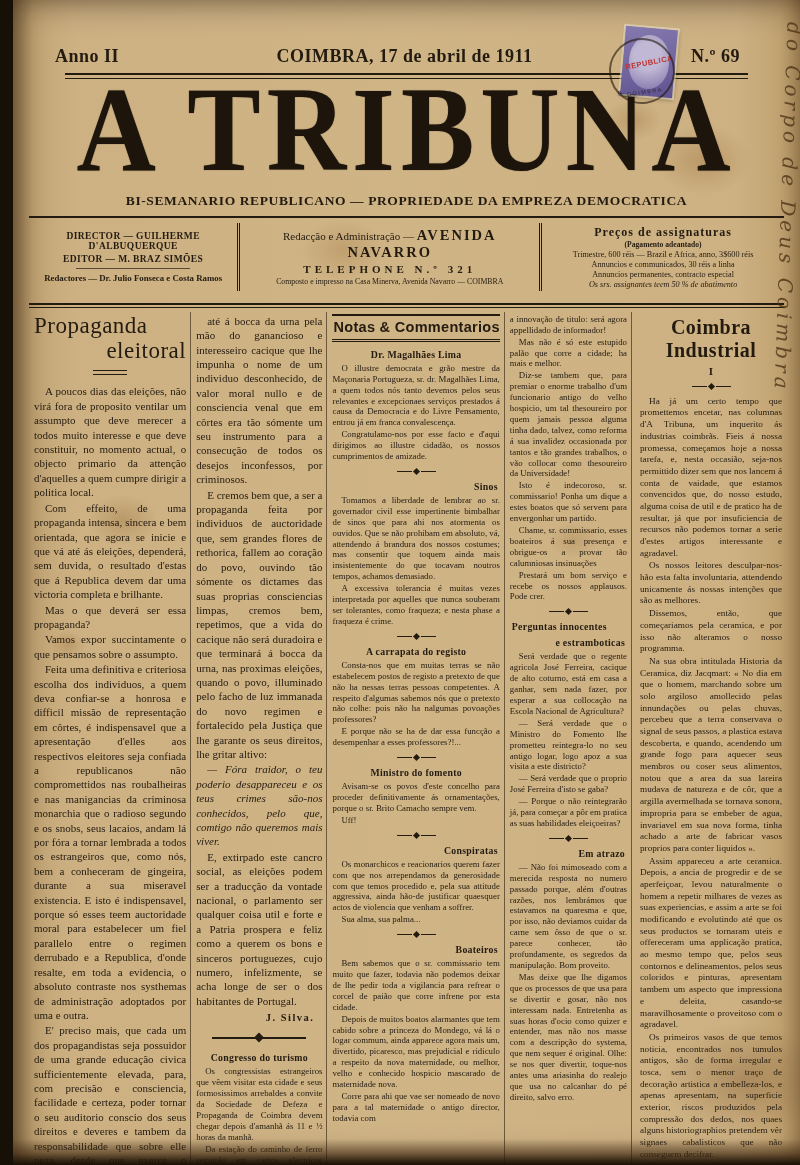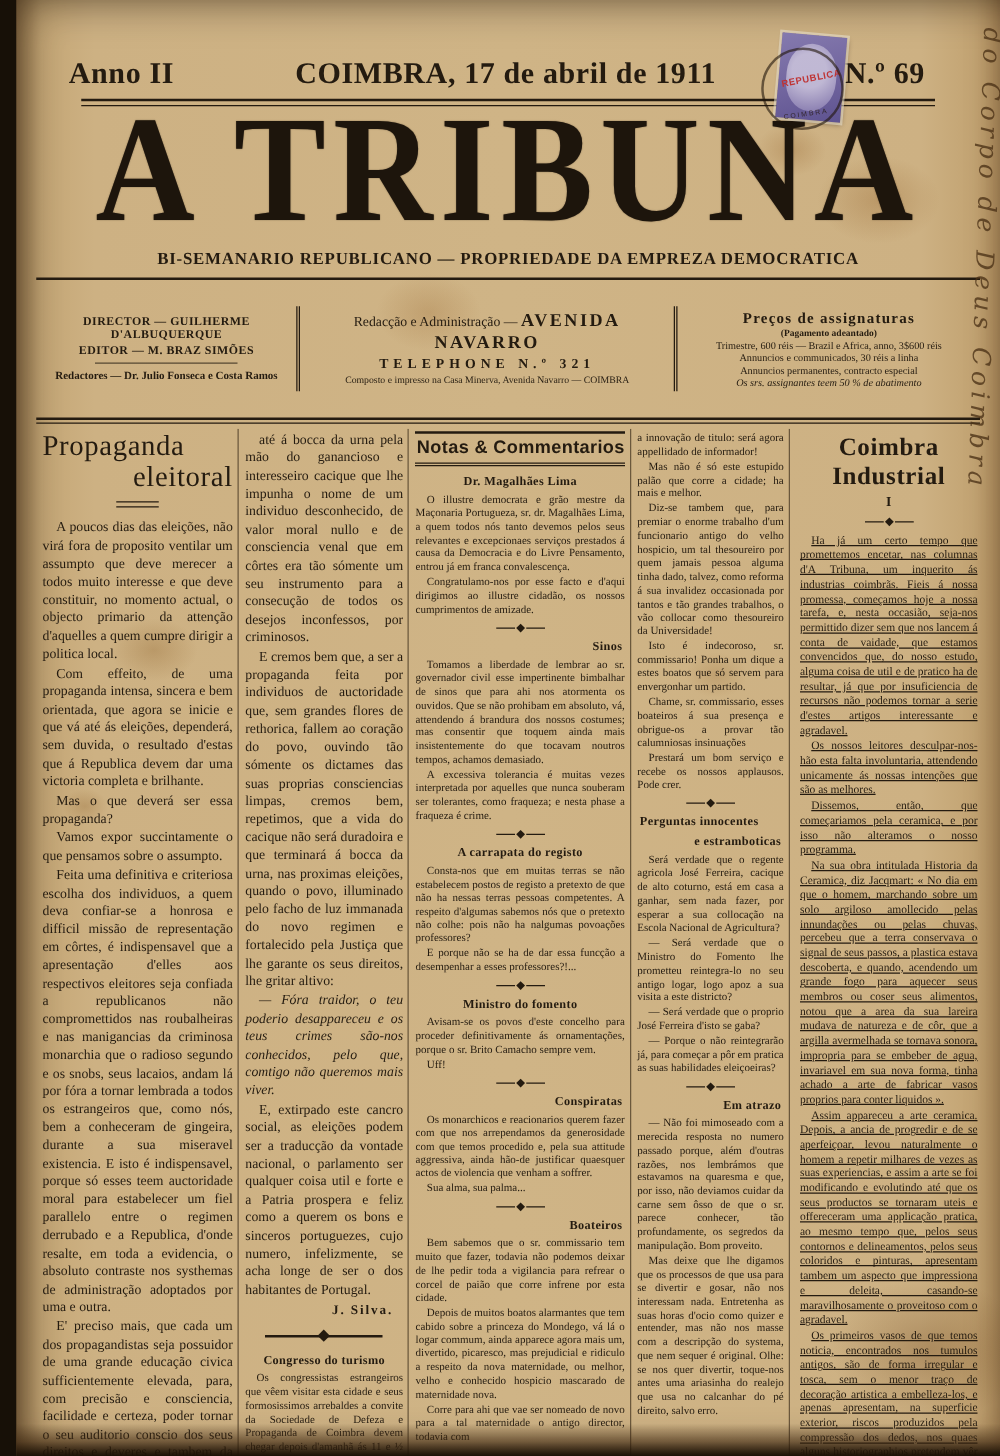--- a/index.html
+++ b/index.html
@@ -14,33 +14,33 @@
       radial-gradient(40px 30px at 620px 120px, rgba(150,100,45,.30), transparent 70%),
       radial-gradient(110px 80px at 730px 1080px, rgba(110,70,30,.35), transparent 72%),
       radial-gradient(36px 26px at 560px 540px, rgba(140,95,40,.22), transparent 70%),
       linear-gradient(90deg,#a9895b 0,#c5a776 2.5%,#cdb183 8%,#cfb486 50%,#cdb183 92%,#c2a372 97.5%,#b29161 100%);
     box-shadow:inset 16px 12px 34px -14px rgba(25,12,0,.65), inset -8px -18px 30px -14px rgba(45,22,5,.55);}
   .bottom-edge{position:absolute;left:0;right:0;bottom:0;height:26px;
     background:linear-gradient(to bottom, rgba(90,60,30,0), rgba(62,40,18,.55) 55%, #1a1005 100%);}
 
   
   .topbar{display:grid;grid-template-columns:1fr auto 1fr;align-items:end;
-          padding:46px 46px 0 42px;font-weight:bold;font-size:24px;letter-spacing:.5px;}
+          padding:46px 46px 0 42px;font-weight:bold;font-size:18px;letter-spacing:.5px;}
   .topbar .anno{justify-self:start;}
   .topbar .numero{justify-self:end;padding-right:14px;}
   .toprule{height:3px;border-top:2px solid #241b10;border-bottom:1px solid #241b10;margin:6px 52px 0 52px;}
   .masthead{text-align:center;font-weight:bold;font-size:110px;line-height:.98;letter-spacing:6px;
             margin-top:-8px;color:#1d150c;transform:scaleY(1.10);transform-origin:top;
             text-shadow:0 0 1px rgba(25,15,5,.6);}
   .subtitle{text-align:center;font-weight:bold;font-size:13.5px;letter-spacing:.6px;margin-top:14px;}
   .heavyrule{border-top:2.5px solid #241b10;margin:7px 16px 0 16px;}
   .thinrule{border-top:1.5px solid #241b10;margin:2px 16px 0 16px;}
 
   
-  .infobar{display:flex;align-items:stretch;margin:16px 16px;padding:5px 0;}
+  .infobar{display:flex;align-items:stretch;margin:0 16px;padding:5px 0;}
   .cell{display:flex;flex-direction:column;justify-content:center;text-align:center;padding:2px 6px;}
   .cell+.cell{border-left:3px double #241b10;}
   .cell.dir{flex:0 0 26%;}
   .cell.adm{flex:0 0 38%;}
   .cell.prc{flex:1;}
   .dir .l1{font-weight:bold;font-size:9.5px;letter-spacing:.4px;}
   .dir .l2{font-weight:bold;font-size:9.5px;margin-top:3px;letter-spacing:.4px;}
   .dir .sep{width:58%;border-top:1px solid rgba(36,27,16,.7);margin:4px auto;}
   .dir .l3{font-weight:bold;font-size:8.8px;}
   .adm .l1{font-size:11px;}
@@ -56,21 +56,21 @@
   .columns{display:flex;margin:4px 14px 0 16px;height:856px;overflow:hidden;align-items:stretch;}
   .col{box-sizing:border-box;padding:2px 4px 0 5px;text-align:justify;}
   .col+.col{border-left:1px solid rgba(40,27,12,.6);}
   .c1{flex:0 0 21.3%;}
   .c2{flex:0 0 18%;}
   .c3{flex:0 0 17%;}
   .c4{flex:0 0 16.8%;}
   .c5{flex:1;padding-left:8px;}
   .para{margin:0 0 1px 0;font-size:8.8px;line-height:1.24;text-indent:9px;}
   .c1 .para, .c2 .para.lg{font-size:11px;line-height:1.31;text-indent:11px;}
-  .c5 .para{font-size:9.2px;line-height:1.27;text-decoration:underline;}
+  .c5 .para{font-size:9.2px;line-height:1.27;}
   .para.noind{text-indent:0;}
   .it{font-style:italic;}
   .bigtitle{font-weight:normal;font-size:23px;line-height:1.08;letter-spacing:.5px;}
   .titlerule{width:34px;height:3px;border-top:1px solid #241b10;border-bottom:1px solid #241b10;margin:7px auto 9px auto;}
   .bigtitle2{font-weight:bold;font-size:20px;text-align:center;letter-spacing:.5px;margin:2px 0 3px 0;}
   .roman{text-align:center;font-weight:bold;font-size:11px;margin:1px 0 2px 0;}
   .boxhead{font-family:"Liberation Sans","DejaVu Sans",sans-serif;font-weight:bold;font-size:14.5px;
            letter-spacing:.3px;border-top:2.5px solid #241b10;border-bottom:3px double #241b10;
            padding:3px 0 4px 1px;margin:0 0 7px 0;text-align:left;white-space:nowrap;}
   .heading{font-weight:bold;font-size:9.8px;letter-spacing:.3px;margin:5px 2px 3px 2px;}

